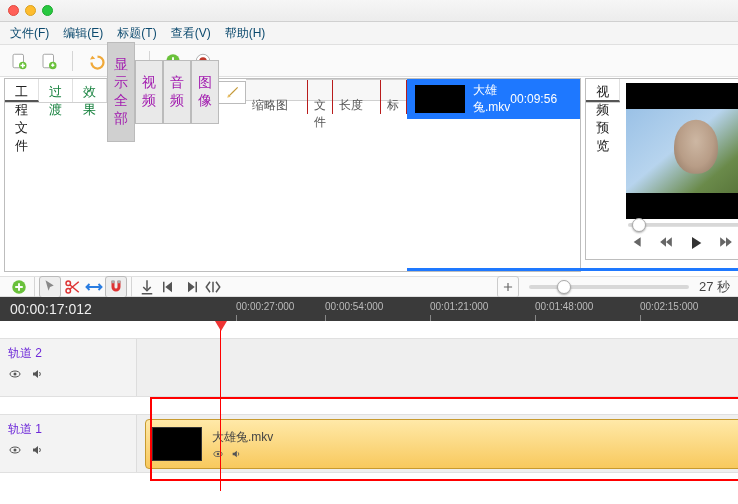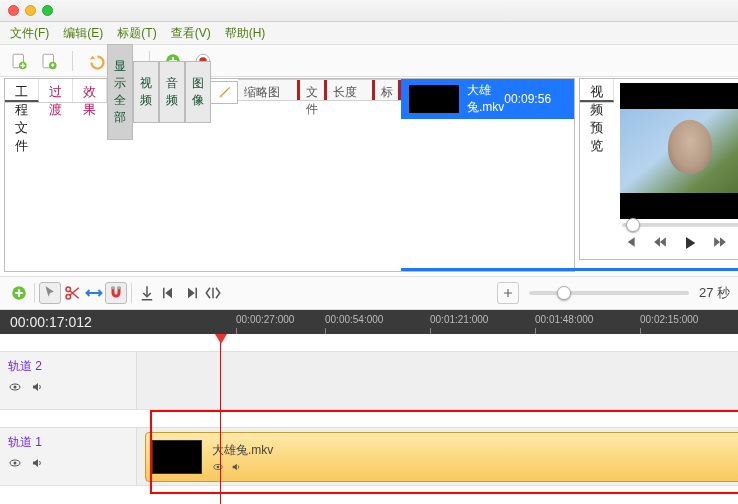--- a/index.html
+++ b/index.html
@@ -4,56 +4,56 @@
 <style>
 *{box-sizing:border-box;margin:0;padding:0;font-family:"Microsoft YaHei",sans-serif;font-size:12px}
 body{width:738px;height:504px;background:#fff;overflow:hidden;color:#333}
 
 .titlebar{height:22px;border-bottom:1px solid #d0d0d0;display:flex;align-items:center;padding:0 8px;background:linear-gradient(#f6f6f6,#ececec)}
 .wbtn{width:11px;height:11px;border-radius:50%;margin-right:6px}
 .wclose{background:#ff5f57;border:1px solid #e04a40}
 .wmin{background:#febc2e;border:1px solid #d9a220}
 .wmax{background:#28c840;border:1px solid #1ea92f}
 
-.menubar{height:23px;display:flex;align-items:center;padding:0 10px;gap:14px;background:#f5f5f5;border-bottom:1px solid #e0e0e0;font-size:13px;color:#4d7c0f}
+.menubar{height:23px;display:flex;align-items:center;padding:0 10px;gap:14px;background:#f5f5f5;border-bottom:1px solid #e0e0e0;font-size:13px;color:#0c4a6e}
 
 .maintools{height:32px;display:flex;align-items:center;padding:0 8px;gap:8px;background:#fafafa;border-bottom:1px solid #e0e0e0}
 .tbtn{width:22px;height:22px;display:flex;align-items:center;justify-content:center;border-radius:3px}
 .sep{width:1px;height:20px;background:#d5d5d5;margin:0 4px}
 
 .upper{display:flex;height:195px}
 .left-panel{flex:0 0 377px;border:1px solid #bdbdbd;margin:1px 2px 0 4px;background:#fff;display:flex;flex-direction:row}
 .right-panel{flex:1;border:1px solid #bdbdbd;margin:1px 6px 12px 2px;background:#fff;display:flex;flex-direction:row}
 .tabs{display:flex;height:24px;border-bottom:1px solid #d0d0d0}
-.tab{padding:4px 10px;color:#be185d;font-size:13px;border-right:1px solid #e0e0e0}
+.tab{padding:4px 10px;color:#15803d;font-size:13px;border-right:1px solid #e0e0e0}
 .tab.active{border-bottom:2px solid #555;color:#222}
 .filterrow{display:flex;height:26px;align-items:center}
-.filterbtn{padding:13px 6px;background:#e9e9e9;border:1px solid #bbb;font-size:12px;color:#14532d}
+.filterbtn{padding:13px 6px;background:#e9e9e9;border:1px solid #bbb;font-size:14px;color:#a21caf}
 .filterbtn.active{background:#d0d0d0}
 .filterinput{flex:1;height:23px;border:1px solid #bbb;border-left:0;padding:2px 22px 2px 4px;position:relative}
 .broom{position:absolute;right:6px;top:4px}
 .listheader{display:flex;height:22px;border-top:1px solid #d0d0d0;border-bottom:1px solid #d0d0d0;background:#f7f7f7;font-size:13px;color:#555}
-.listheader>div{padding:4px 6px;border-right:3px solid #b91c1c}
+.listheader>div{padding:17px 6px;border-right:1px solid #b91c1c}
 .row{display:flex;align-items:center;height:40px;background:#1e78ff;color:#fff;font-size:14px}
 .thumb{width:50px;height:28px;background:#000;margin:0 8px}
 .row .fname{flex:1}
 .row .dur{width:70px;text-align:left}
 .list-area{flex:1;position:relative}
 .blueline{position:absolute;bottom:0;left:0;width:340px;height:3px;background:#1e78ff}
 
 .preview{flex:1;display:flex;flex-direction:column}
 .prev-vid{flex:1;background:#000;margin:4px 6px 2px 6px;display:flex;align-items:center;justify-content:center}
 .prev-img{width:140px;height:84px;background:linear-gradient(140deg,#9ac1e6 0%,#b7d4ee 40%,#6a8a4a 70%,#4f6a32 100%);position:relative;overflow:hidden}
 .bird{position:absolute;left:50%;top:50%;transform:translate(-50%,-58%);width:44px;height:54px;background:radial-gradient(ellipse at 50% 40%,#cdb7a3 0%,#b89d87 55%,#8d7460 100%);border-radius:50% 50% 45% 45%}
 .prev-slider{display:flex;align-items:center;padding:2px 8px}
 .prev-slider .track{flex:1;height:4px;background:#d8d8d8;border-radius:2px;position:relative}
 .prev-slider .knob{position:absolute;left:4px;top:-5px;width:14px;height:14px;background:#fff;border:1px solid #aaa;border-radius:50%;box-shadow:0 1px 2px rgba(0,0,0,.3)}
 .prev-ctrls{display:flex;justify-content:center;gap:14px;padding:6px 0 8px 0;color:#555}
 
-.tltools{height:34px;display:flex;align-items:center;padding:0 8px;background:#fafafa;border-top:1px solid #e0e0e0;border-bottom:1px solid #e0e0e0;margin-top:4px}
+.tltools{height:21px;display:flex;align-items:center;padding:0 8px;background:#fafafa;border-top:1px solid #e0e0e0;border-bottom:1px solid #e0e0e0;margin-top:4px}
 .zoomarea{margin-left:auto;display:flex;align-items:center;gap:10px}
 .zoom-track{width:160px;height:4px;background:#d8d8d8;border-radius:2px;position:relative}
 .zoom-knob{position:absolute;left:28px;top:-5px;width:14px;height:14px;background:#fff;border:1px solid #aaa;border-radius:50%;box-shadow:0 1px 2px rgba(0,0,0,.3)}
 
 .ruler{height:24px;background:#3a3a3a;color:#ddd;display:flex;align-items:center;position:relative;padding-left:10px;font-size:12px}
 .tick{position:absolute;top:4px;font-size:10px;color:#bbb}
 .tick::before{content:"";position:absolute;left:0;top:14px;width:1px;height:6px;background:#888}
 
 .tracks{position:relative;height:170px;background:#fff}
 .track{height:58px;display:flex;border-bottom:1px solid #e0e0e0}

